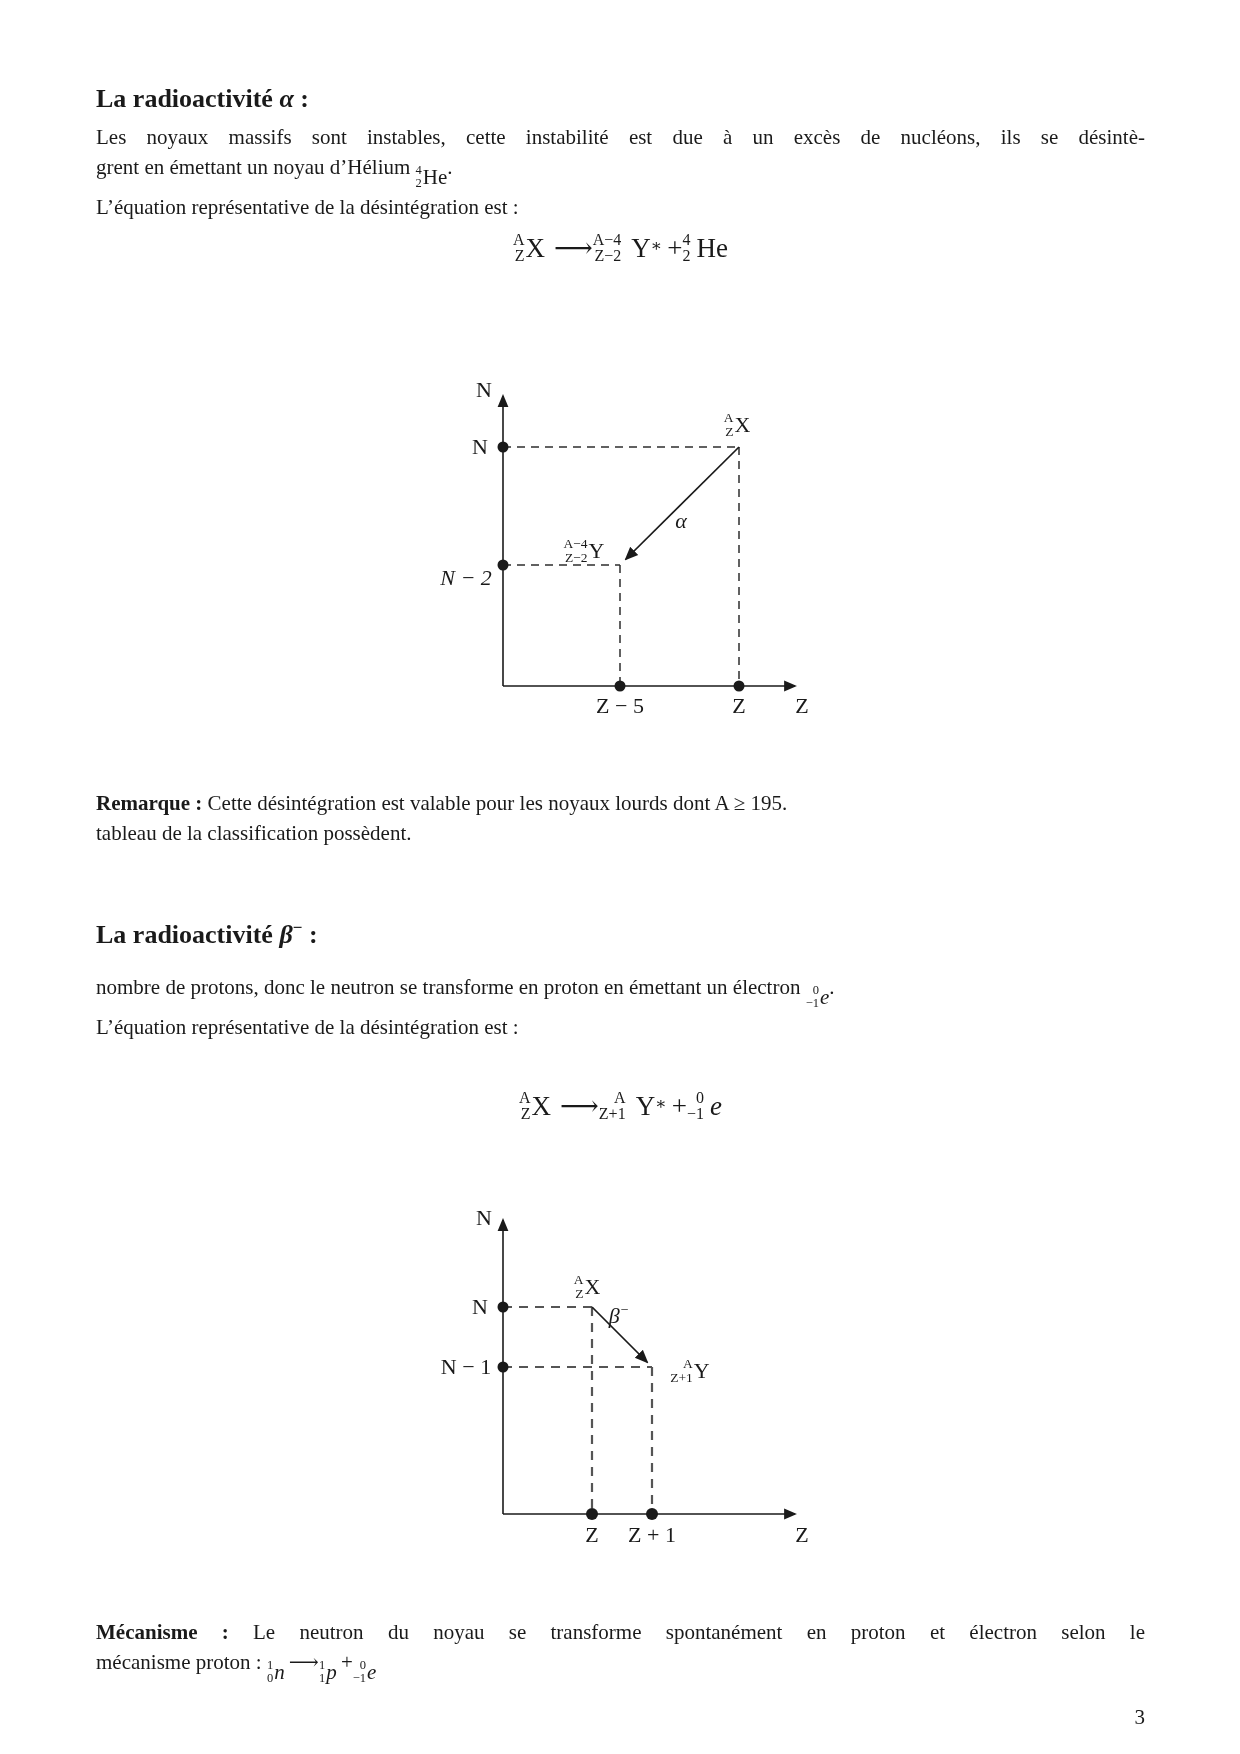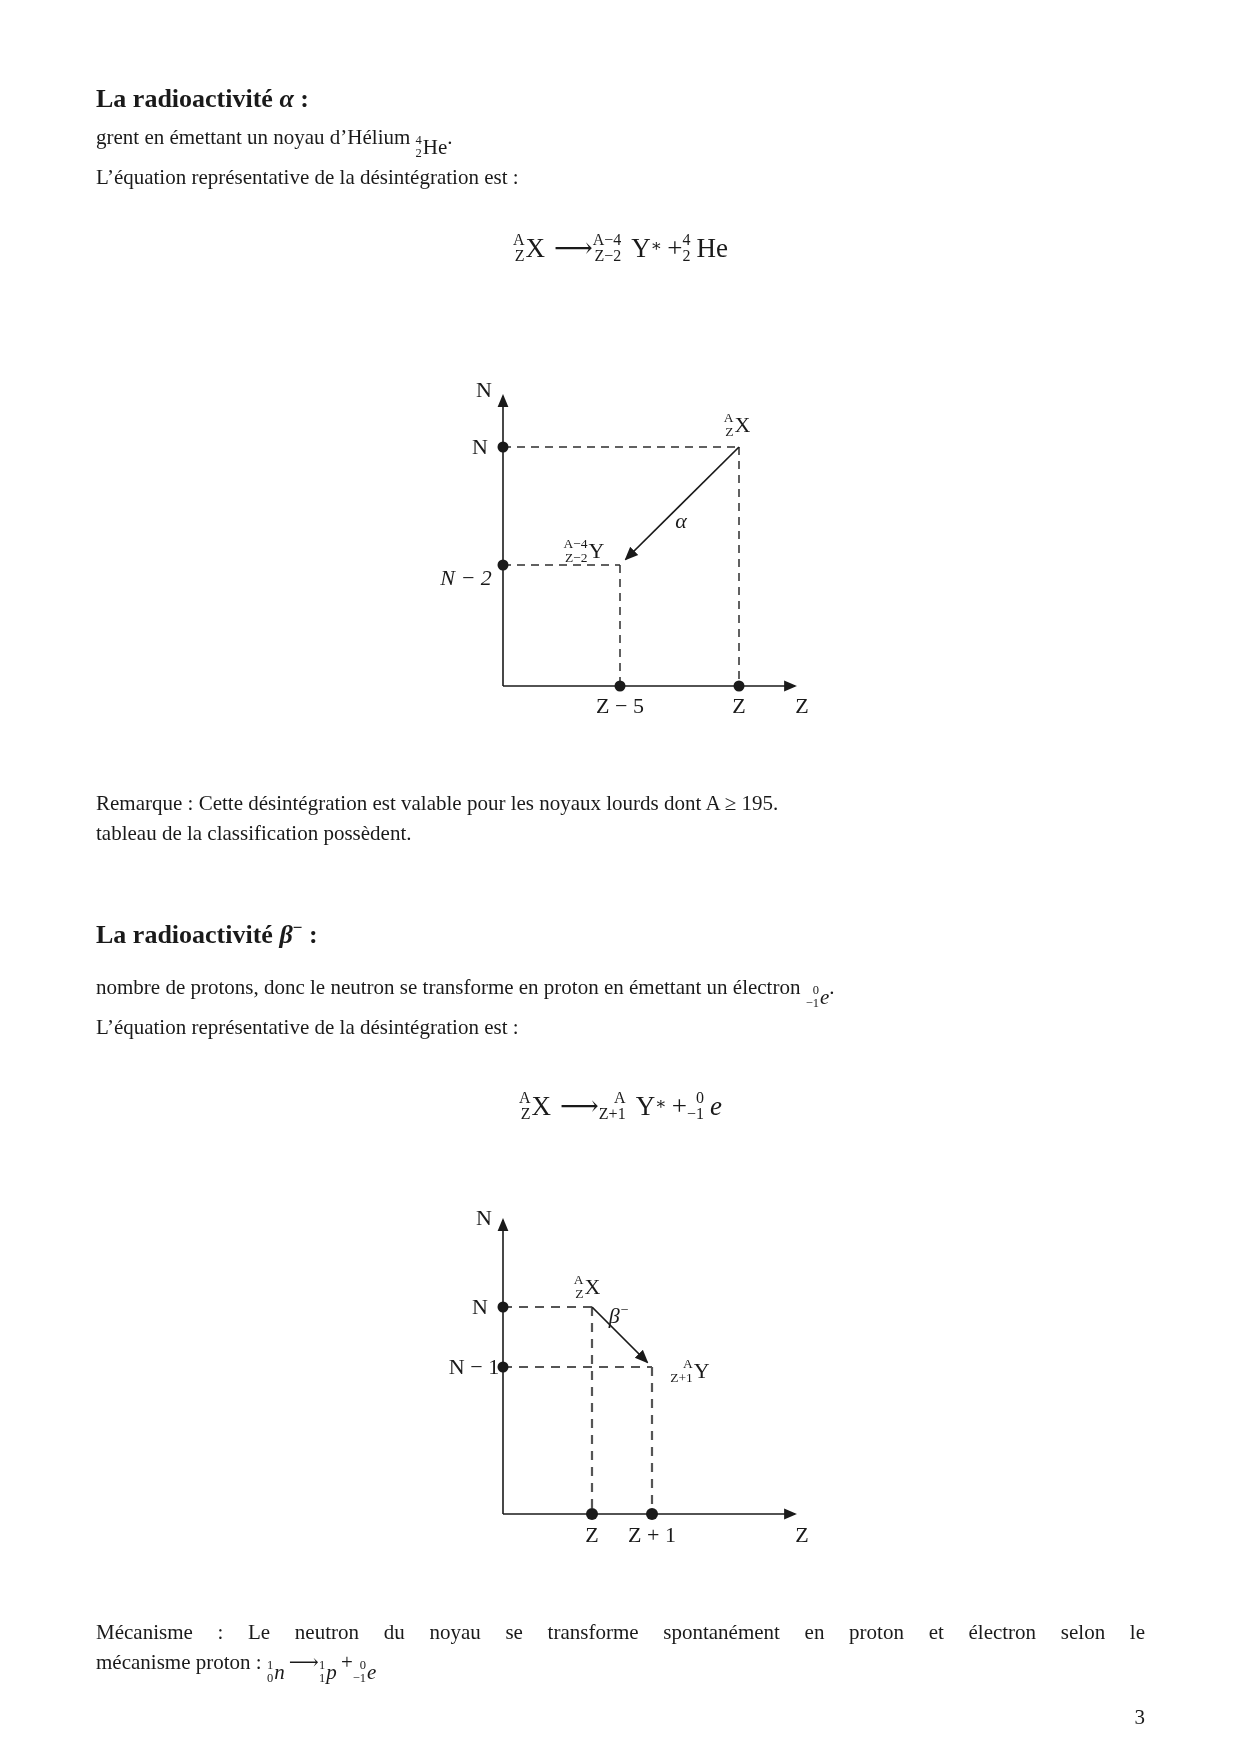--- a/index.html
+++ b/index.html
@@ -10,21 +10,21 @@
   }
   .h1 {
     position:absolute; left:96px; font-size:26px; font-weight:bold;
     white-space:nowrap;
   }
   .block {
     position:absolute; left:96px; width:1049px;
     font-size:21px; line-height:30px;
   }
   .jline { text-align:justify; text-align-last:justify; }
-  .bold { font-weight:normal;margin-top:28px; }
+  .bold { font-weight:bold;margin-top:28px; }
   .it { font-style:italic; }
   
   .stack {
     display:inline-flex; flex-direction:column; align-items:flex-end;
     line-height:1; vertical-align:-0.42em; margin-right:1px;
   }
   .stack span { display:block; }
   .nuc { white-space:nowrap; display:inline-flex; align-items:center; }
   .block .stack { font-size:12.5px; }
   
@@ -49,20 +49,21 @@
   .pgnum { position:absolute; right:95px; top:1705px; font-size:21px; }
 </style>
 </head>
 <body>
 
 <div class="h1" style="top:84px;">
   <span>La radioactivité </span><span class="it">α</span><span> :</span>
 </div>
 
 <div class="block" style="top:122px;">
+  <div class="jline">Les noyaux massifs sont instables, cette instabilité est due à un excès de nucléons, ils se désintè-</div>
   <div><span>grent en émettant un noyau d’Hélium </span><span class="nuc">
         <span class="stack">
           <span>4</span>
           <span>2</span>
         </span>
         <span>He</span>
       </span><span>.</span></div>
   <div>L’équation représentative de la désintégration est :</div>
 </div>
 
@@ -194,21 +195,21 @@
     <line x1="118" y1="157" x2="267" y2="157" stroke="#555555" stroke-width="2.2" stroke-dasharray="9 7"></line>
     <line x1="267" y1="157" x2="267" y2="304" stroke="#555555" stroke-width="2.2" stroke-dasharray="9 7"></line>
     <line x1="207" y1="97" x2="262" y2="152" stroke="#1a1a1a" stroke-width="1.7" marker-end="url(#ah2)"></line>
     <circle cx="118" cy="97" r="5.5" fill="#1a1a1a"></circle>
     <circle cx="118" cy="157" r="5.5" fill="#1a1a1a"></circle>
     <circle cx="207" cy="304" r="6" fill="#1a1a1a"></circle>
     <circle cx="267" cy="304" r="6" fill="#1a1a1a"></circle>
   </svg>
   <div class="dlab" style="left:99px; top:8px;">N</div>
   <div class="dlab" style="left:95px; top:97px;">N</div>
-  <div class="dlab" style="left:89px; top:157px;">N − 1</div>
+  <div class="dlab" style="left:81px; top:157px;">N − 1</div>
   <div class="dlab" style="left:207px; top:325px;">Z</div>
   <div class="dlab" style="left:267px; top:325px;">Z + 1</div>
   <div class="dlab" style="left:417px; top:325px;">Z</div>
   <div class="dlab it" style="left:234px; top:105px;"><span>β</span><sup style="font-size:14px;">−</sup></div>
   <div class="dlab" style="left:202px; top:73px;"><span class="nuc">
         <span class="stack">
           <span>A</span>
           <span>Z</span>
         </span>
         <span>X</span>

